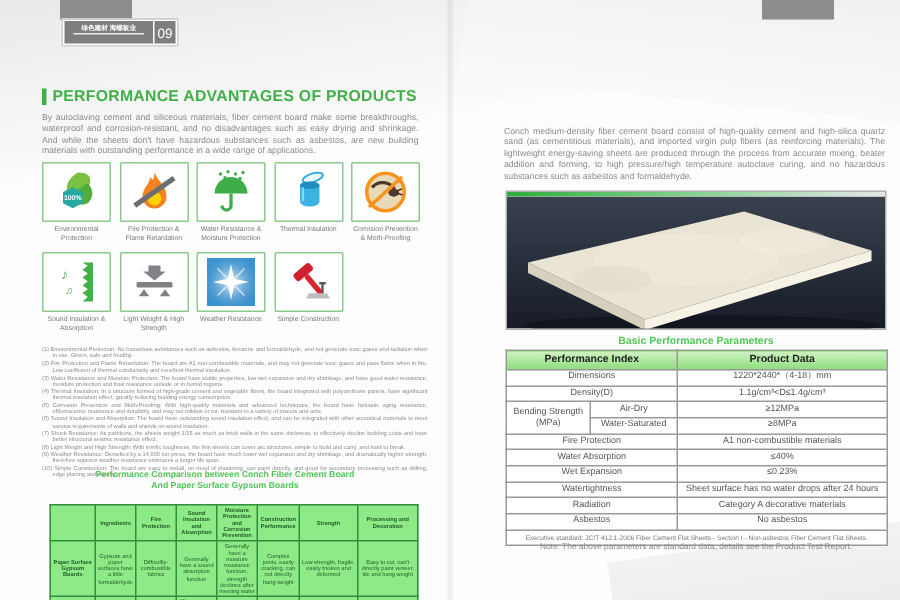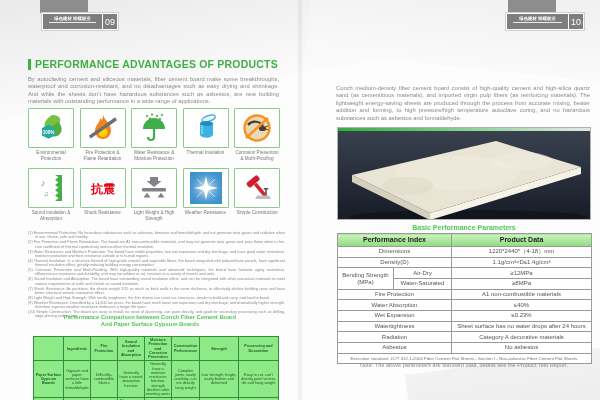--- a/index.html
+++ b/index.html
@@ -179,28 +179,20 @@
         <div class="ibox">
           <svg width="32" height="32" viewBox="0 0 32 32">
             <polygon points="20,3 27,3 27,29 20,29 23.5,26 20,23.4 23.5,20.8 20,18.2 23.5,15.6 20,13 23.5,10.4 20,7.8 23.5,5.2" fill="#43b047"></polygon>
             <text x="8" y="14" font-size="9" fill="#43b047" text-anchor="middle">♪</text>
             <text x="11" y="24" font-size="7" fill="#43b047" text-anchor="middle">♫</text>
           </svg>
         </div>
         <div class="flabel">Sound Insulation &amp; Absorption</div>
       </div>
 
-      <div class="feature">
-        <div class="ibox">
-          <svg width="40" height="32" viewBox="0 0 40 32">
-            <text x="20" y="21" font-size="12" fill="#e60012" text-anchor="middle" font-weight="bold">抗震</text>
-          </svg>
-        </div>
-        <div class="flabel">Shock Resistance</div>
-      </div>
 
       <div class="feature">
         <div class="ibox">
           <svg width="32" height="32" viewBox="0 0 32 32">
             <polygon points="12,5 20,5 20,9 23.5,9 16,15 8.5,9 12,9" fill="#808285"></polygon>
             <rect x="4" y="16" width="24" height="3.6" rx="1" fill="#808285"></rect>
             <polygon points="5.5,25.5 12.5,25.5 9,20.8" fill="#808285"></polygon>
             <polygon points="19.5,25.5 26.5,25.5 23,20.8" fill="#808285"></polygon>
           </svg>
         </div>
@@ -303,27 +295,20 @@
           <td>Board surfaces are flat and smooth, need no plastering, dry operation</td>
           <td>High strength, shock and deformation resistant</td>
           <td>Easy to cut, can directly paint veneer, tile and hang weight</td>
         </tr>
       </tbody>
     </table>
   </section>
 
   <section class="page right">
     <div class="darkbar" style="left:208px;top:0;"></div>
-    <div class="badge" style="left:206px;top:13px;width:78px;">
-      <div class="bt">
-        <span>绿色建材 海螺板业</span>
-        <div class="line"></div>
-      </div>
-      <div class="bn">10</div>
-    </div>
 
 
     <p class="intro" style="left:36px;top:85px;width:254px;">Conch medium-density fiber cement board consist of high-quality cement and high-silica quartz sand (as cementitious materials), and imported virgin pulp fibers (as reinforcing materials). The lightweight energy-saving sheets are produced through the process from accurate mixing, beater addition and forming, to high pressure/high temperature autoclave curing, and no hazardous substances such as asbestos and formaldehyde.</p>
 
     <div class="photo">
       <div class="photo-top"></div>
       <svg width="252" height="88" viewBox="0 0 252 88" preserveAspectRatio="none">
         <defs>
           <linearGradient id="gBG" x1="0" y1="0" x2="0" y2="1">
             <stop offset="0" stop-color="#39414f"></stop>

